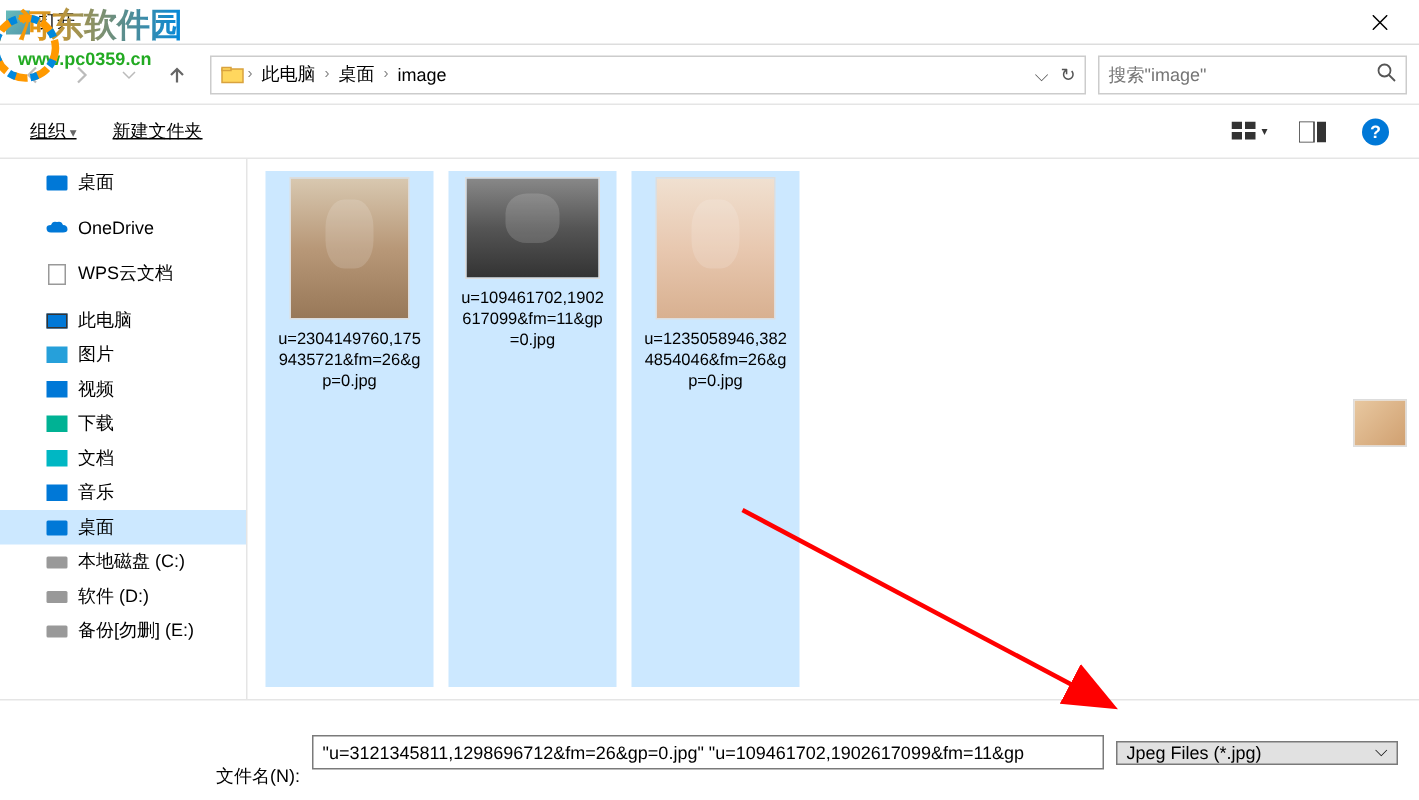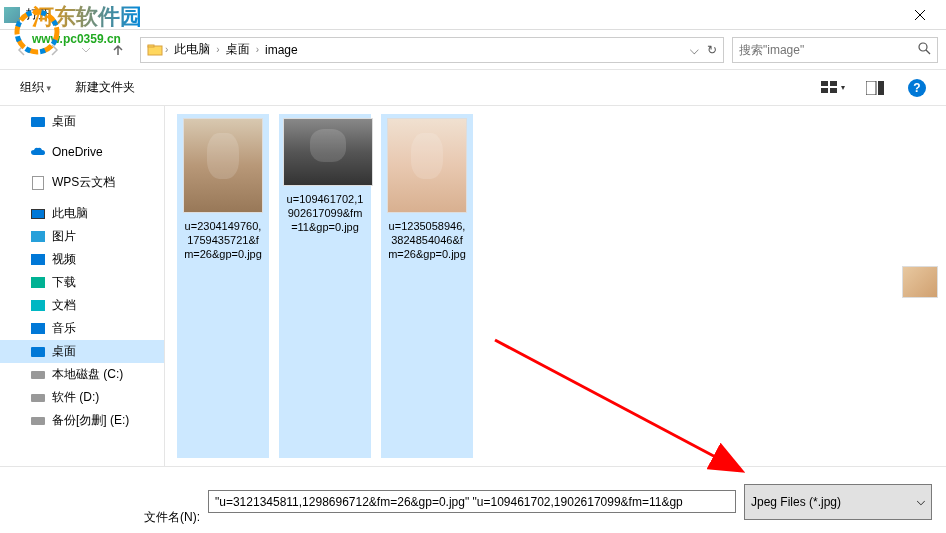--- a/index.html
+++ b/index.html
@@ -3,38 +3,38 @@
   <meta charset="utf-8">
   <style>
     * { margin: 0; padding: 0; box-sizing: border-box; font-family: "Microsoft YaHei", "Segoe UI", sans-serif; }
     body { width: 946px; height: 533px; background: #fff; position: relative; overflow: hidden; }
     
     .titlebar { height: 30px; display: flex; align-items: center; padding: 0 4px; border-bottom: 1px solid #ddd; }
     .titlebar-icon { width: 16px; height: 16px; margin-right: 6px; background: linear-gradient(135deg, #6bb, #59a); }
     .titlebar-title { font-size: 12px; flex: 1; }
     .titlebar-close { width: 44px; height: 30px; display: flex; align-items: center; justify-content: center; cursor: pointer; }
     
-    .watermark { position: absolute; top: 2px; left: 32px; z-index: 100; pointer-events: none; }
+    .watermark { position: absolute; top: 2px; left: 12px; z-index: 100; pointer-events: none; }
     .watermark-text { font-size: 22px; font-weight: bold; background: linear-gradient(90deg, #ff9900, #0088dd); -webkit-background-clip: text; -webkit-text-fill-color: transparent; }
     .watermark-url { font-size: 12px; color: #22aa22; font-weight: bold; }
     .watermark-logo { position: absolute; top: 5px; left: -20px; width: 50px; height: 50px; }
     
     .navbar { height: 40px; display: flex; align-items: center; padding: 0 8px; gap: 4px; border-bottom: 1px solid #e5e5e5; }
     .nav-btn { width: 28px; height: 28px; display: flex; align-items: center; justify-content: center; cursor: pointer; border-radius: 3px; color: #666; }
     .nav-btn.disabled { color: #bbb; cursor: default; }
     .breadcrumb { flex: 1; height: 26px; border: 1px solid #ccc; background: #fff; display: flex; align-items: center; padding: 0 6px; font-size: 12px; margin: 0 4px; }
     .breadcrumb-item { padding: 0 4px; cursor: pointer; }
     .breadcrumb-sep { color: #888; font-size: 10px; padding: 0 2px; }
     .breadcrumb-refresh { margin-left: auto; display: flex; gap: 8px; color: #555; }
     .search-box { width: 206px; height: 26px; border: 1px solid #ccc; display: flex; align-items: center; padding: 0 6px; font-size: 12px; color: #888; }
     .search-box input { border: none; outline: none; flex: 1; font-size: 12px; background: transparent; }
     .search-icon { color: #555; }
     
     .toolbar { height: 36px; display: flex; align-items: center; padding: 0 12px; gap: 8px; border-bottom: 1px solid #e5e5e5; background: #fff; }
-    .toolbar-btn { font-size: 12px; padding: 4px 8px; cursor: pointer; }
+    .toolbar-btn { font-size: 12px; padding: 4px 8px; cursor: pointer; text-decoration: underline; }
     .toolbar-dropdown::after { content: " ▾"; font-size: 9px; color: #666; }
     .toolbar-spacer { flex: 1; }
     .toolbar-icon-btn { width: 34px; height: 24px; display: flex; align-items: center; justify-content: center; cursor: pointer; font-size: 13px; color: #333; }
     .help-icon { width: 18px; height: 18px; border-radius: 50%; background: #0078d7; color: #fff; display: flex; align-items: center; justify-content: center; font-size: 12px; font-weight: bold; }
     
     .main { display: flex; height: 360px; }
     .sidebar { width: 165px; border-right: 1px solid #e5e5e5; overflow-y: auto; padding: 4px 0; }
     .tree-item { display: flex; align-items: center; padding: 3px 8px; font-size: 12px; cursor: pointer; gap: 6px; white-space: nowrap; }
     .tree-item.selected { background: #cce8ff; }
     .tree-item.level-1 { padding-left: 14px; }
@@ -46,39 +46,39 @@
     .icon-file { background: #fff; border: 1px solid #999; width: 12px; height: 14px; }
     .icon-thispc { background: #0078d7; width: 14px; height: 10px; border: 1px solid #333; }
     .icon-folder-video { background: #0078d7; width: 14px; height: 11px; }
     .icon-folder-pic { background: #26a0da; width: 14px; height: 11px; }
     .icon-folder-doc { background: #00b7c3; width: 14px; height: 11px; }
     .icon-folder-dl { background: #00b294; width: 14px; height: 11px; }
     .icon-folder-music { background: #0078d7; width: 14px; height: 11px; position: relative; }
     .icon-drive { background: #999; width: 14px; height: 8px; border-radius: 1px; }
     
     .content { flex: 1; padding: 8px 12px; display: flex; gap: 10px; position: relative; }
-    .file-item { width: 92px; text-align: center; cursor: pointer; padding: 4px; }
+    .file-item { width: 112px; text-align: center; cursor: pointer; padding: 4px; }
     .file-item.selected { background: #cce8ff; }
     .file-thumb { width: 80px; height: 95px; margin: 0 auto 6px; background: linear-gradient(135deg, #e8d4b8, #c8a878); border: 1px solid #ddd; position: relative; overflow: hidden; }
     .file-thumb.photo1 { background: linear-gradient(180deg, #d8c8b0 0%, #b89878 50%, #987858 100%); }
     .file-thumb.photo2 { background: linear-gradient(180deg, #f0d8b8 0%, #e8c498 60%, #d4a870 100%); }
     .file-thumb.photo3 { background: linear-gradient(180deg, #888 0%, #555 50%, #333 100%); width: 90px; height: 68px; }
     .file-thumb.photo4 { background: linear-gradient(180deg, #f0e0d0 0%, #e8c8b0 50%, #d8b090 100%); }
     .file-thumb::after { content: ""; position: absolute; top: 15%; left: 30%; width: 40%; height: 50%; background: rgba(255,255,255,0.15); border-radius: 40%; }
     .file-name { font-size: 11px; line-height: 14px; word-break: break-all; padding: 0 2px; }
     
     .preview-thumb { position: absolute; right: 8px; top: 160px; width: 36px; height: 32px; background: linear-gradient(135deg, #e8c8a0, #d0a070); border: 1px solid #ddd; }
     
     .arrow-overlay { position: absolute; top: 335px; left: 490px; pointer-events: none; z-index: 50; }
     
     .bottom-bar { padding: 10px 14px 14px; border-top: 1px solid #e5e5e5; }
     .filename-row { display: flex; align-items: center; gap: 8px; margin-bottom: 10px; }
     .filename-label { font-size: 12px; padding-left: 130px; margin-top: 32px; }
     .filename-input { flex: 1; height: 23px; border: 1px solid #7a7a7a; padding: 0 6px; font-size: 12px; }
-    .filetype-select { width: 188px; height: 36px; border: 1px solid #7a7a7a; padding: 0 6px; font-size: 12px; background: #e1e1e1; display: flex; align-items: center; }
+    .filetype-select { width: 188px; height: 16px; border: 1px solid #7a7a7a; padding: 0 6px; font-size: 12px; background: #e1e1e1; display: flex; }
     .filetype-select::after { content: "⌵"; margin-left: auto; font-size: 11px; }
     .buttons-row { display: flex; justify-content: flex-end; gap: 8px; padding-right: 2px; }
     .dlg-btn { width: 88px; height: 25px; border: 1px solid #adadad; background: #e1e1e1; font-size: 12px; cursor: pointer; }
     .dlg-btn.primary { border: 1px solid #0078d7; }
   </style>
 </head>
 <body>
 
 <div class="watermark">
   <svg class="watermark-logo" viewBox="0 0 50 50">

